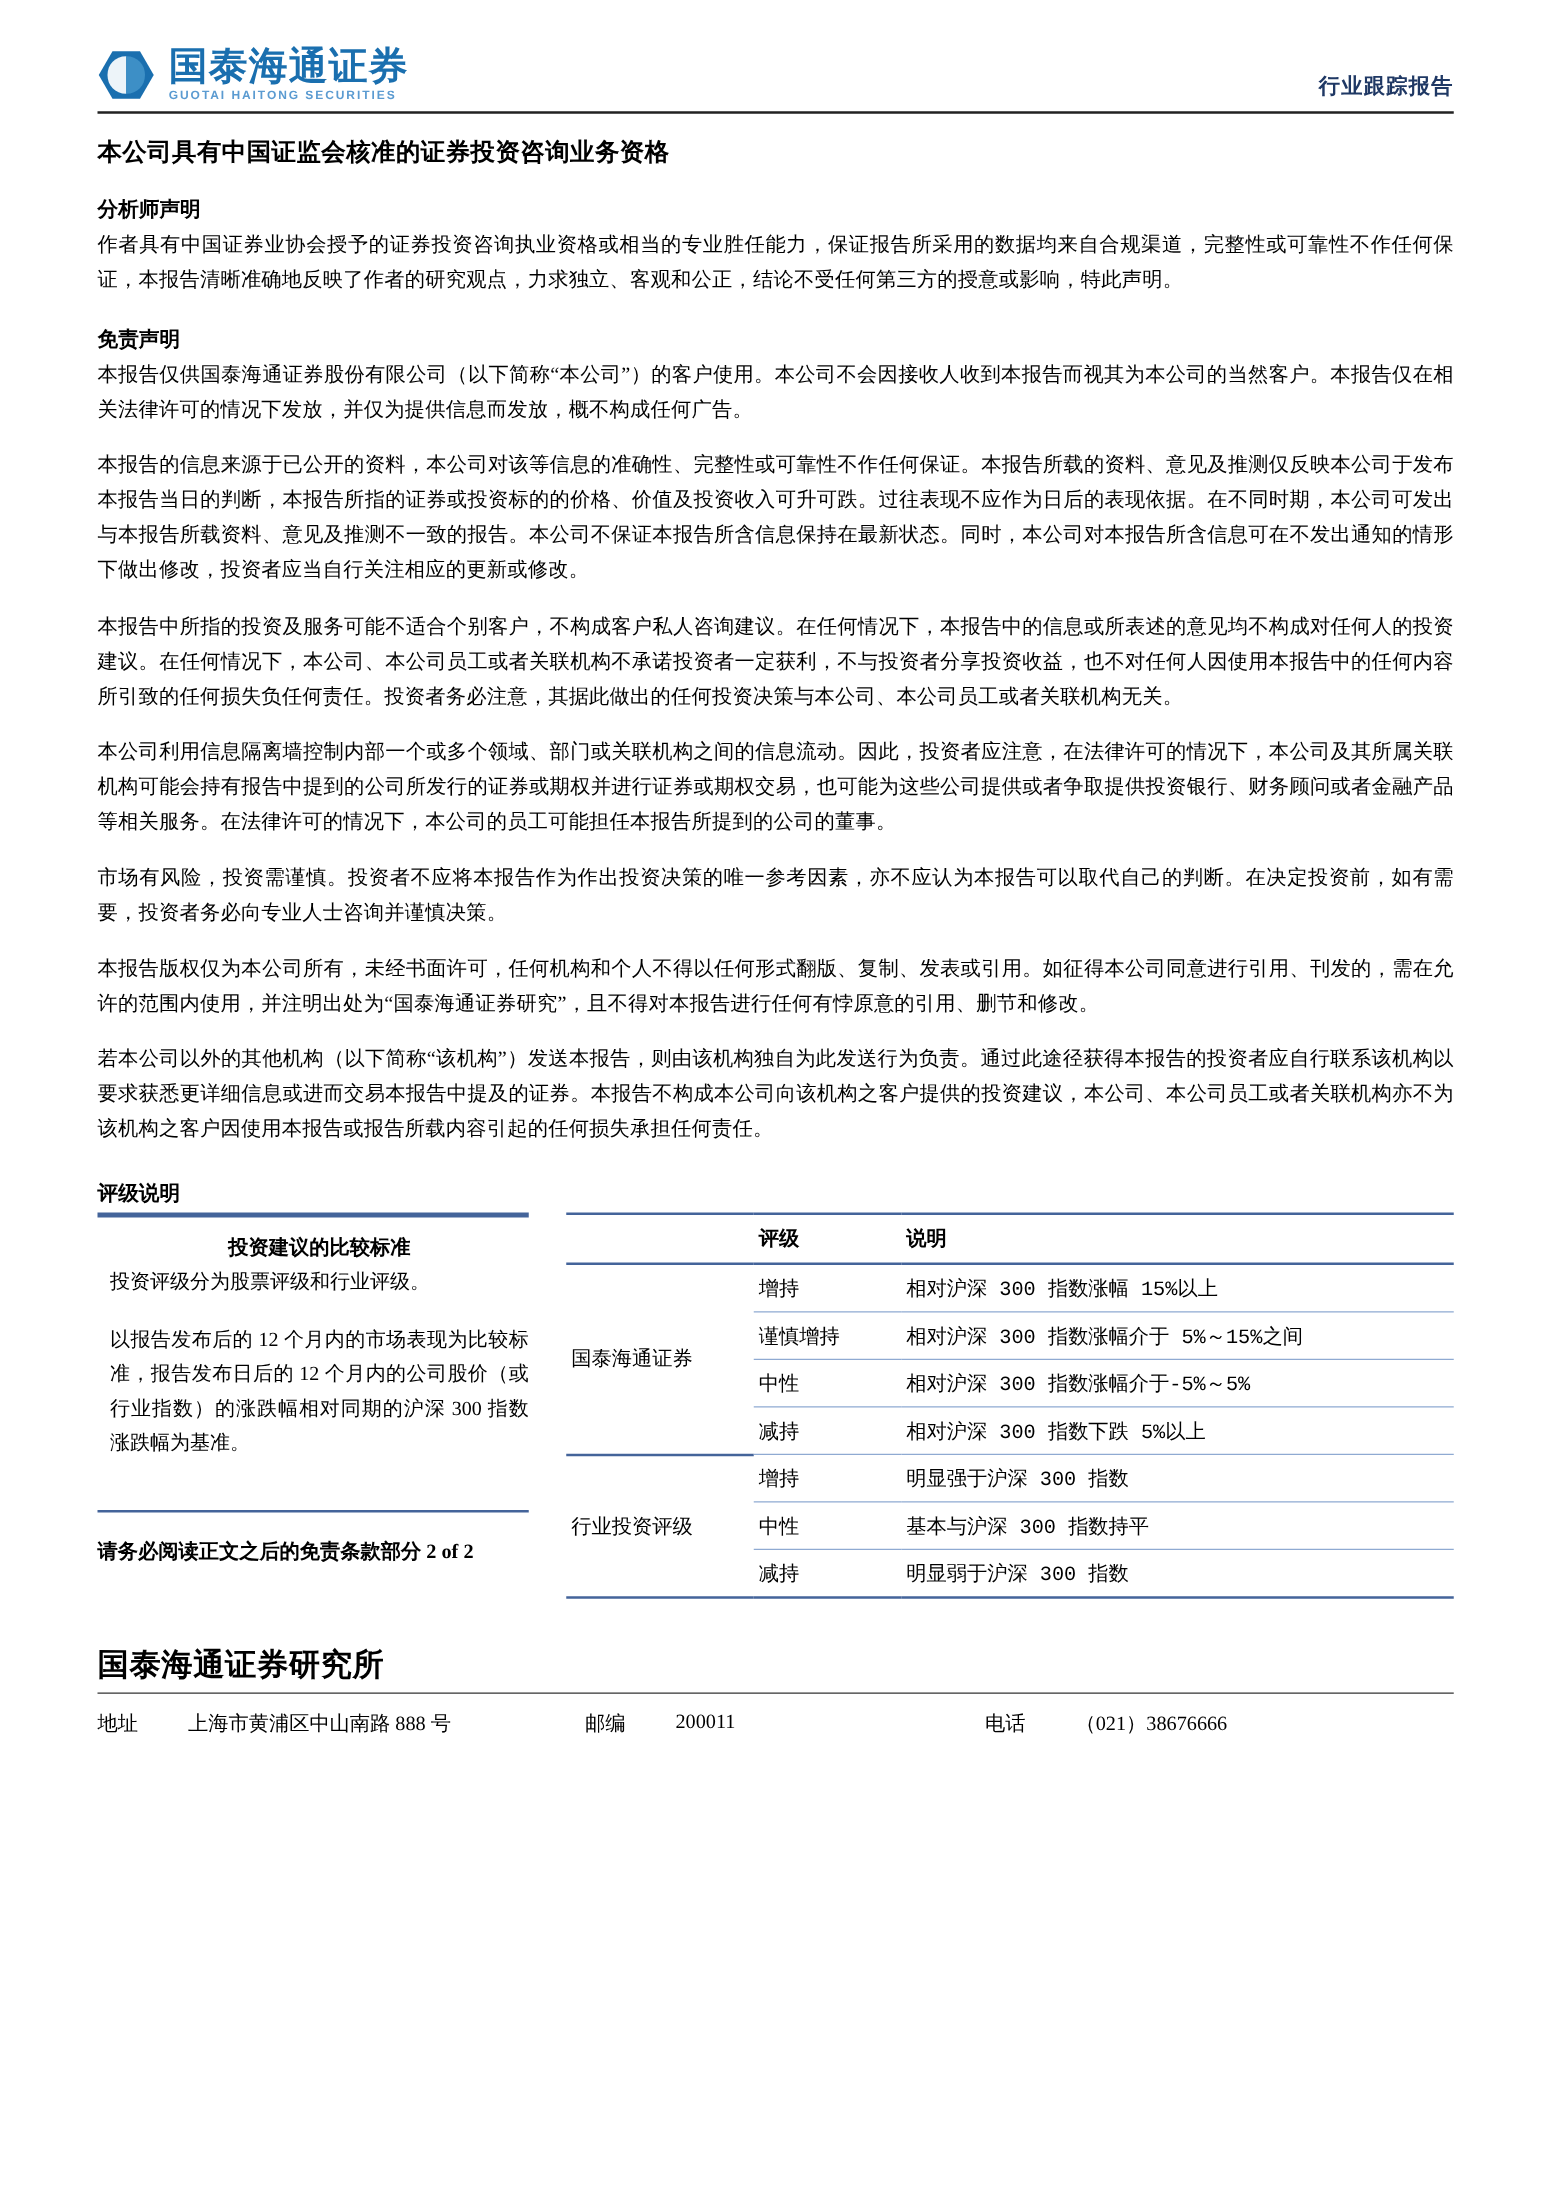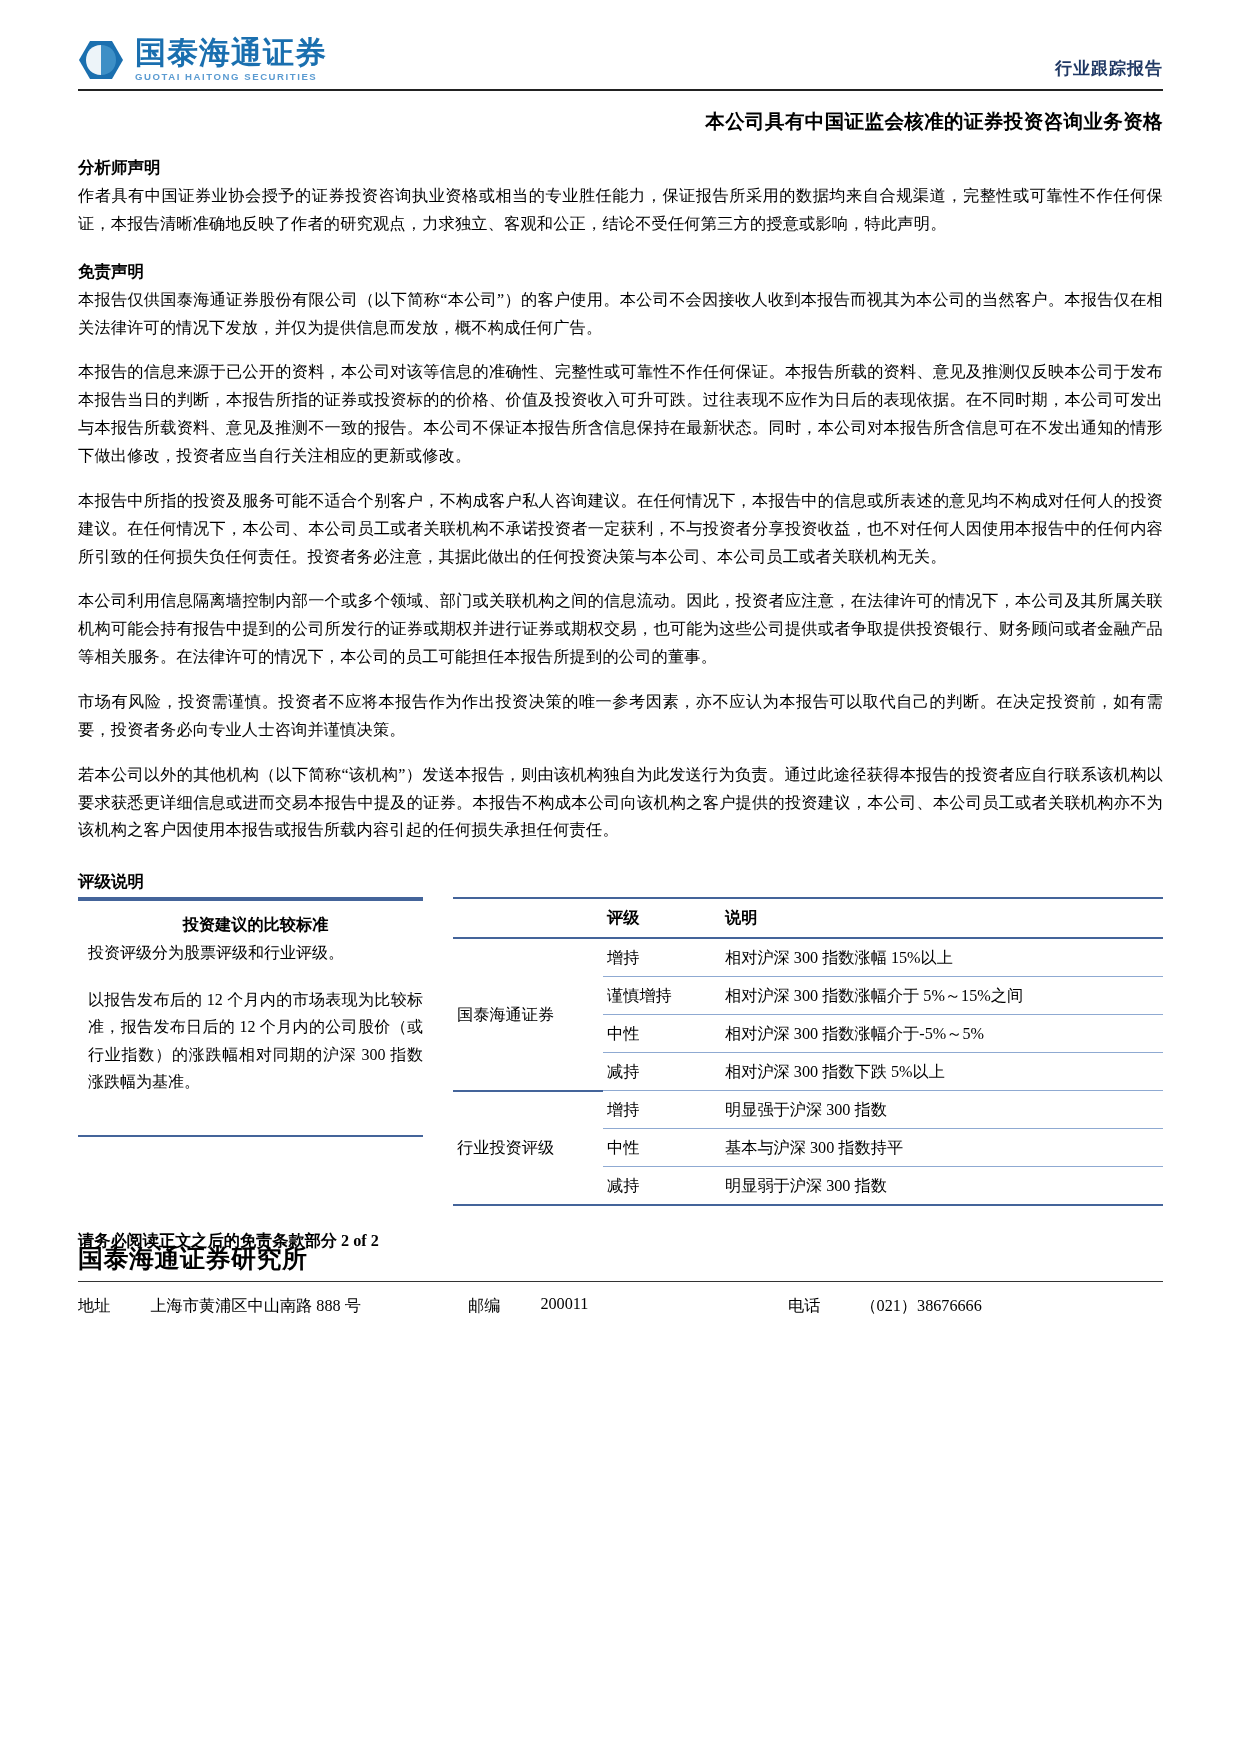--- a/index.html
+++ b/index.html
@@ -64,21 +64,20 @@
     border-top: 2.6px solid #222222;
     margin-top: 7px;
   }
 
   
   .doc-title {
     font-size: 19.5px;
     font-weight: bold;
     margin: 17px 0 0 0;
     letter-spacing: 0.4px;
-    text-align: right;
   }
   .sec-head {
     font-size: 16.5px;
     font-weight: bold;
     margin: 22px 0 4px 0;
   }
   p.body {
     font-size: 16.2px;
     line-height: 1.72;
     margin: 0 0 17px 0;
@@ -93,21 +92,21 @@
     font-size: 16.5px;
     font-weight: bold;
     margin: 26px 0 0 0;
   }
   .rating-area {
     display: flex;
     gap: 30px;
     margin-top: 4px;
   }
   .rating-left { width: 345px; flex: none; }
-  .rating-right { flex: 1 1 auto; }
+  .rating-right { flex: 1 1 auto; font-family: Liberation Mono, monospace; }
 
   .rule-top { border-top: 2.4px solid #44649a; }
 
   .left-box {
     border-top: 2.4px solid #44649a;
     border-bottom: 2.4px solid #44649a;
     padding: 13px 0 13px 10px;
     min-height: 238px;
   }
   .left-box h4 {
@@ -215,20 +214,21 @@
 
   <div class="sec-head">分析师声明</div>
   <p class="body">作者具有中国证券业协会授予的证券投资咨询执业资格或相当的专业胜任能力，保证报告所采用的数据均来自合规渠道，完整性或可靠性不作任何保证，本报告清晰准确地反映了作者的研究观点，力求独立、客观和公正，结论不受任何第三方的授意或影响，特此声明。</p>
 
   <div class="sec-head">免责声明</div>
   <p class="body">本报告仅供国泰海通证券股份有限公司（以下简称“本公司”）的客户使用。本公司不会因接收人收到本报告而视其为本公司的当然客户。本报告仅在相关法律许可的情况下发放，并仅为提供信息而发放，概不构成任何广告。</p>
   <p class="body">本报告的信息来源于已公开的资料，本公司对该等信息的准确性、完整性或可靠性不作任何保证。本报告所载的资料、意见及推测仅反映本公司于发布本报告当日的判断，本报告所指的证券或投资标的的价格、价值及投资收入可升可跌。过往表现不应作为日后的表现依据。在不同时期，本公司可发出与本报告所载资料、意见及推测不一致的报告。本公司不保证本报告所含信息保持在最新状态。同时，本公司对本报告所含信息可在不发出通知的情形下做出修改，投资者应当自行关注相应的更新或修改。</p>
   <p class="body">本报告中所指的投资及服务可能不适合个别客户，不构成客户私人咨询建议。在任何情况下，本报告中的信息或所表述的意见均不构成对任何人的投资建议。在任何情况下，本公司、本公司员工或者关联机构不承诺投资者一定获利，不与投资者分享投资收益，也不对任何人因使用本报告中的任何内容所引致的任何损失负任何责任。投资者务必注意，其据此做出的任何投资决策与本公司、本公司员工或者关联机构无关。</p>
   <p class="body">本公司利用信息隔离墙控制内部一个或多个领域、部门或关联机构之间的信息流动。因此，投资者应注意，在法律许可的情况下，本公司及其所属关联机构可能会持有报告中提到的公司所发行的证券或期权并进行证券或期权交易，也可能为这些公司提供或者争取提供投资银行、财务顾问或者金融产品等相关服务。在法律许可的情况下，本公司的员工可能担任本报告所提到的公司的董事。</p>
   <p class="body">市场有风险，投资需谨慎。投资者不应将本报告作为作出投资决策的唯一参考因素，亦不应认为本报告可以取代自己的判断。在决定投资前，如有需要，投资者务必向专业人士咨询并谨慎决策。</p>
+  <p class="body">本报告版权仅为本公司所有，未经书面许可，任何机构和个人不得以任何形式翻版、复制、发表或引用。如征得本公司同意进行引用、刊发的，需在允许的范围内使用，并注明出处为“国泰海通证券研究”，且不得对本报告进行任何有悖原意的引用、删节和修改。</p>
   <p class="body tight">若本公司以外的其他机构（以下简称“该机构”）发送本报告，则由该机构独自为此发送行为负责。通过此途径获得本报告的投资者应自行联系该机构以要求获悉更详细信息或进而交易本报告中提及的证券。本报告不构成本公司向该机构之客户提供的投资建议，本公司、本公司员工或者关联机构亦不为该机构之客户因使用本报告或报告所载内容引起的任何损失承担任何责任。</p>
 
   <div class="rating-head">评级说明</div>
 
   <div class="rating-area">
 
     <div class="rating-left">
       <div class="rule-top"></div>
       <div class="left-box">
         <h4>投资建议的比较标准</h4>

